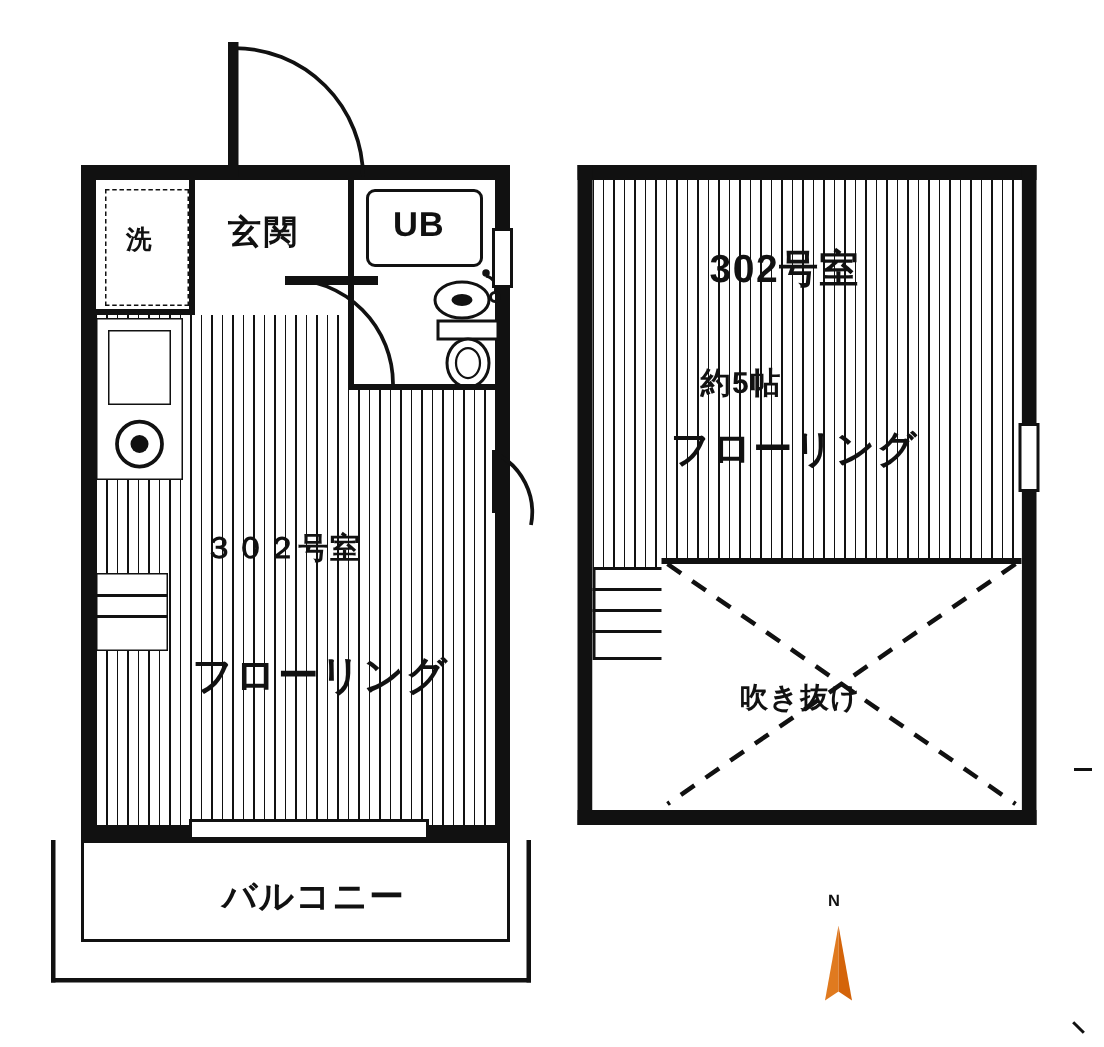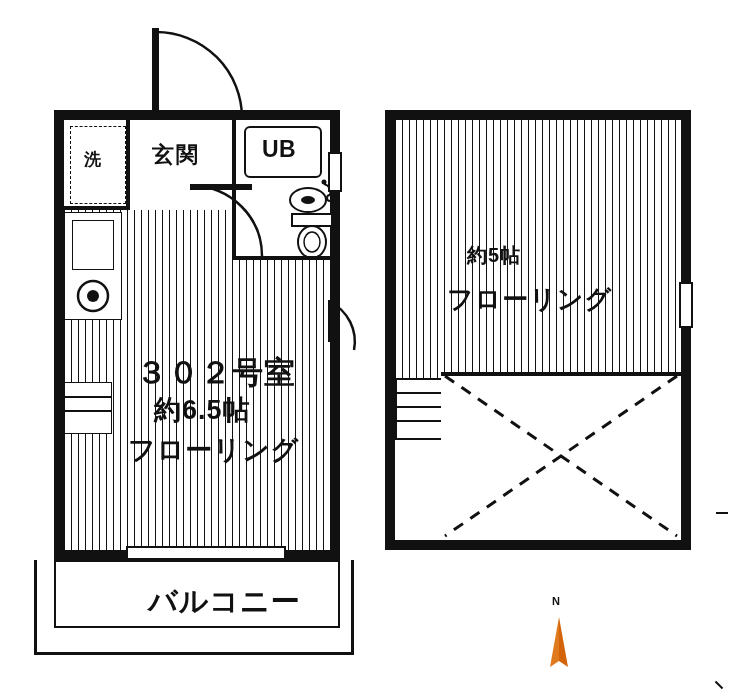--- a/index.html
+++ b/index.html
@@ -91,61 +91,62 @@
 
     <div class="abs wht" style="left:288px;top:52px;width:14px;height:40px;border:2px solid #111;box-sizing:border-box;"></div>
 
     <svg class="abs" style="left:288px;top:200px;width:42px;height:54px;" viewBox="0 0 42 54">
       <path d="M2 2 A44 44 0 0 1 26 50" fill="none" stroke="#111" stroke-width="2.5"></path>
       <rect x="0" y="0" width="6" height="42" fill="#111"></rect>
     </svg>
 
     <div class="abs wht" style="left:86px;top:446px;width:160px;height:14px;border:2px solid #111;box-sizing:border-box;"></div>
 
-    <div class="txt" style="left:96px;top:252px;font-size:31px;letter-spacing:1px;">３０２号室</div>
-    <div class="txt" style="left:114px;top:292px;font-size:27px;letter-spacing:1px;">約6.5帖</div>
+    <div class="txt" style="left:96px;top:252px;font-size:20px;letter-spacing:1px;">３０２号室</div>
     <div class="txt" style="left:88px;top:332px;font-size:27px;letter-spacing:1px;">フローリング</div>
   </div>
 
   <div class="abs" style="left:48px;top:560px;width:292px;height:70px;">
     <div class="abs thinbox" style="left:6px;top:0px;width:286px;height:68px;border:2px solid #111;"></div>
-    <div class="txt" style="left:100px;top:22px;font-size:29px;letter-spacing:1px;font-family:Liberation Serif, serif;">バルコニー</div>
+    <div class="txt" style="left:100px;top:22px;font-size:23px;letter-spacing:1px;font-family:Liberation Serif, serif;">バルコニー</div>
   </div>
 
   <div class="abs blk" style="left:34px;top:652px;width:320px;height:3px;"></div>
   <div class="abs blk" style="left:34px;top:560px;width:3px;height:95px;"></div>
   <div class="abs blk" style="left:351px;top:560px;width:3px;height:95px;"></div>
 
   <div class="abs" style="left:385px;top:110px;width:320px;height:450px;">
 
     <div class="abs blk" style="left:0px;top:0px;width:306px;height:10px;"></div>
     <div class="abs blk" style="left:0px;top:0px;width:10px;height:440px;"></div>
     <div class="abs blk" style="left:296px;top:0px;width:10px;height:440px;"></div>
     <div class="abs blk" style="left:0px;top:430px;width:306px;height:10px;"></div>
 
     <div class="abs wht" style="left:10px;top:10px;width:286px;height:420px;"></div>
 
     <div class="abs hatch" style="left:10px;top:10px;width:286px;height:260px;"></div>
 
     <div class="abs wht" style="left:294px;top:172px;width:14px;height:46px;border:2px solid #111;box-sizing:border-box;"></div>
 
+    <div class="txt" style="left:88px;top:52px;font-size:26px;letter-spacing:1px;">302号室</div>
     <div class="txt" style="left:82px;top:132px;font-size:20px;letter-spacing:1px;">約5帖</div>
     <div class="txt" style="left:62px;top:172px;font-size:26px;letter-spacing:1px;">フローリング</div>
 
     <div class="abs thinbox" style="left:10px;top:268px;width:68px;height:62px;border:2px solid #111;"></div>
     <div class="abs blk" style="left:10px;top:282px;width:68px;height:2px;"></div>
     <div class="abs blk" style="left:10px;top:296px;width:68px;height:2px;"></div>
     <div class="abs blk" style="left:10px;top:310px;width:68px;height:2px;"></div>
 
     <div class="abs wht" style="left:56px;top:262px;width:240px;height:168px;"></div>
     <div class="abs blk" style="left:56px;top:262px;width:240px;height:4px;"></div>
     <svg class="abs" style="left:56px;top:262px;width:240px;height:168px;" viewBox="0 0 240 168">
       <line x1="4" y1="4" x2="236" y2="164" stroke="#111" stroke-width="3" stroke-dasharray="11 9"></line>
       <line x1="236" y1="4" x2="4" y2="164" stroke="#111" stroke-width="3" stroke-dasharray="11 9"></line>
     </svg>
+    <div class="txt" style="left:108px;top:342px;font-size:19px;letter-spacing:1px;">吹き抜け</div>
   </div>
 
   <div class="abs" style="left:528px;top:595px;width:60px;height:80px;">
     <div class="txt" style="left:24px;top:0px;font-size:11px;">N</div>
     <svg class="abs" style="left:10px;top:18px;width:42px;height:58px;" viewBox="0 0 42 58">
       <path d="M21 4 L12 54 L21 48 Z" fill="#e07a1f"></path>
       <path d="M21 4 L30 54 L21 48 Z" fill="#d4640a"></path>
     </svg>
   </div>
 

